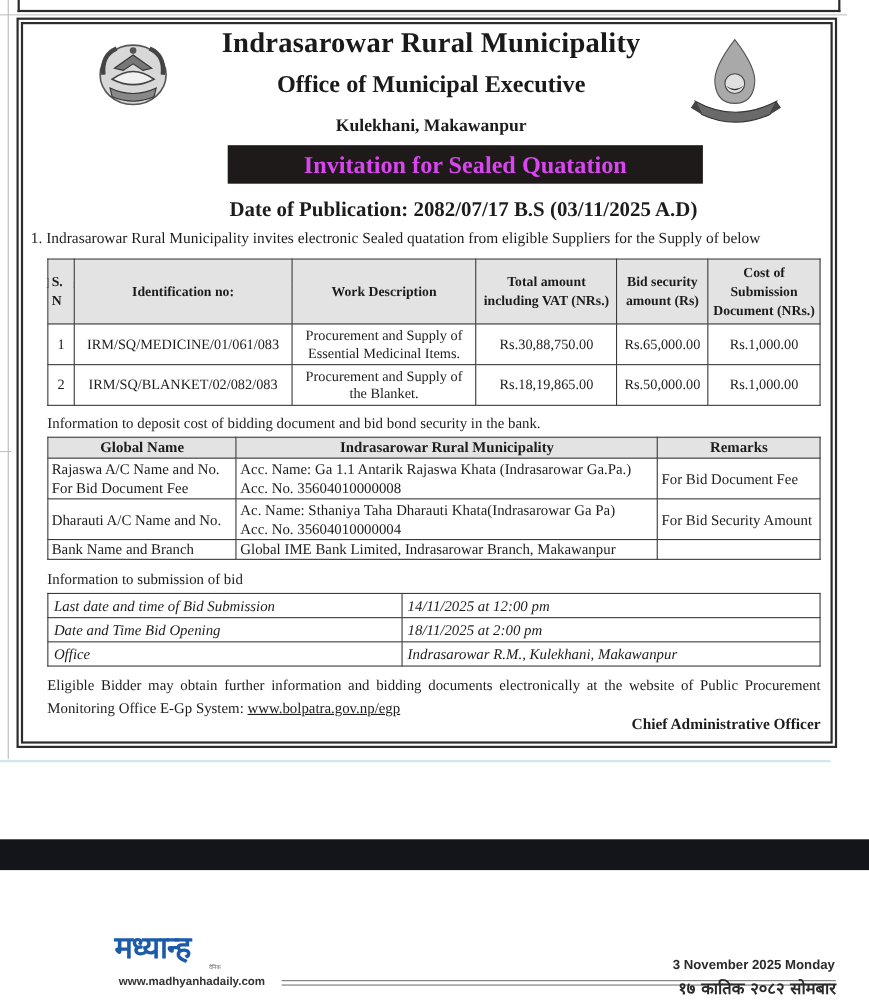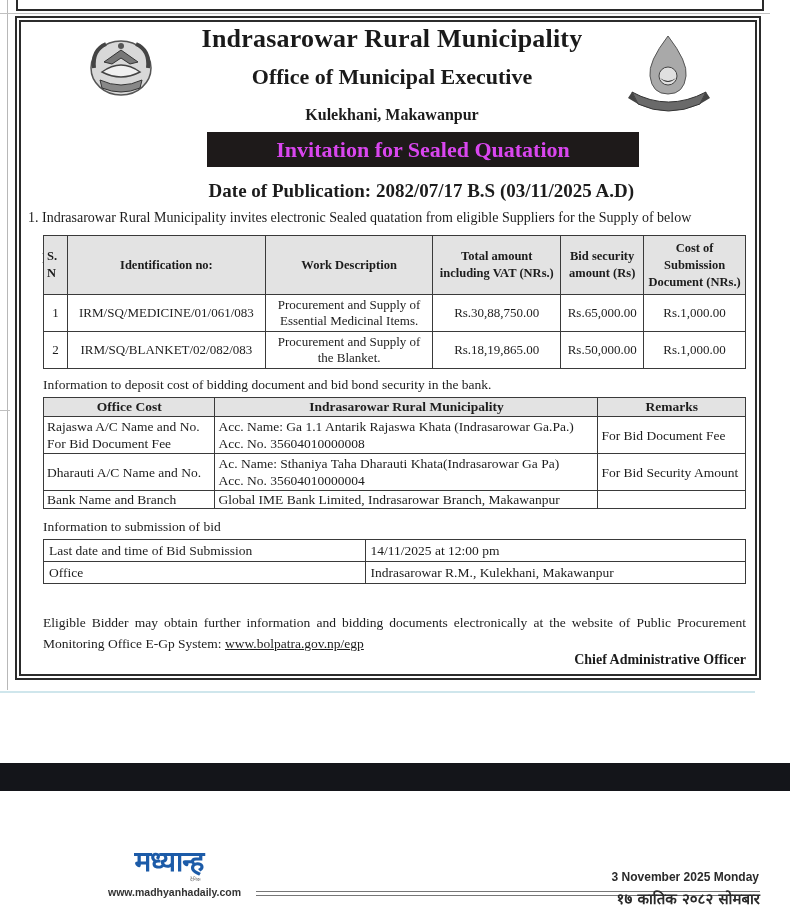--- a/index.html
+++ b/index.html
@@ -52,37 +52,37 @@
   .intro .line2 { padding-left: 14px; display: block; margin-top: 22px; }
   table { border-collapse: collapse; position: absolute; }
   td, th { border: 1px solid #3a3a3a; font-size: 13px; padding: 0 3px; }
   th { background: #e3e3e3; font-weight: bold; }
   .t1 { left: 43px; top: 235px; width: 703px; }
   .t1 th { height: 58px; font-size: 12.5px; line-height: 17px; }
   .t1 td { height: 36px; text-align: center; line-height: 16px; }
   .t2 { left: 43px; top: 397px; width: 703px; }
   .t2 th { height: 18px; font-size: 13.5px; line-height: 16px; }
   .t2 td { font-size: 13.5px; line-height: 17px; text-align: left; }
-  .t3 { left: 43px; top: 539px; width: 703px; }
+  .t3 { left: 43px; top: 539px; width: 703px; font-style: italic; }
   .t3 td { font-size: 13.5px; height: 21px; line-height: 20px; padding-left: 5px; }
   .section-label { position: absolute; left: 43px; font-size: 13.5px; }
   .footer-para {
     position: absolute; left: 43px; top: 612px; width: 703px; font-size: 13.5px; line-height: 21px;
     text-align: justify;
   }
   .footer-para a { color: #1c1c1c; text-decoration: underline; }
   .signature {
     position: absolute; right: 44px; top: 652px; font-size: 14px; font-weight: bold;
   }
   .cyan-rule { position: absolute; left: 0; top: 691px; width: 755px; height: 2px; background: #cfe6ec; }
   .black-band { position: absolute; left: 0; top: 763px; width: 790px; height: 28px; background: #14151a; }
   .mast-logo {
     position: absolute; left: 104px; top: 846px; width: 130px; height: 32px;
     font-family: "DejaVu Sans", sans-serif; font-weight: bold; font-size: 28px; color: #1c5ba8;
-    letter-spacing: -1px; line-height: 32px; text-align: center;
+    letter-spacing: -1px; line-height: 32px;
   }
   .mast-tag { position: absolute; left: 190px; top: 876px; font-size: 5px; color: #666; font-family: "DejaVu Sans", sans-serif; }
   .mast-url {
     position: absolute; left: 108px; top: 886px; font-family: "Liberation Sans", sans-serif;
     font-size: 10.5px; font-weight: bold; color: #333;
   }
   .mast-rule { position: absolute; left: 256px; width: 504px; height: 1px; background: #777; }
   .date-np {
     position: absolute; right: 30px; top: 888px; font-family: "DejaVu Sans", sans-serif;
     font-size: 15px; font-weight: bold; color: #2a2a2a;
@@ -171,21 +171,21 @@
 <div class="section-label" style="top:377px">Information to deposit cost of bidding document and bid bond security in the bank.</div>
 
 <table class="t2">
   <colgroup>
       <col style="width:172px">
       <col style="width:383px">
       <col style="width:148px">
     </colgroup>
   <tbody>
       <tr>
-    <th>Office Cost</th>
+    <th>Global Name</th>
     <th>Indrasarowar Rural Municipality</th>
     <th>Remarks</th>
   </tr>
   <tr>
     <td style="height:36px">Rajaswa A/C Name and No. For Bid Document Fee</td>
     <td>
       <div style="white-space:nowrap">Acc. Name: Ga 1.1 Antarik Rajaswa Khata (Indrasarowar Ga.Pa.)</div>
       <div>Acc. No. 35604010000008</div>
     </td>
     <td>For Bid Document Fee</td>
@@ -212,20 +212,24 @@
   <colgroup>
       <col style="width:322px">
       <col style="width:381px">
     </colgroup>
   <tbody>
       <tr>
     <td>Last date and time of Bid Submission</td>
     <td>14/11/2025 at 12:00 pm</td>
   </tr>
   <tr>
+    <td>Date and Time Bid Opening</td>
+    <td>18/11/2025 at 2:00 pm</td>
+  </tr>
+  <tr>
     <td>Office</td>
     <td>Indrasarowar R.M., Kulekhani, Makawanpur</td>
   </tr>
 </tbody>
   </table>
 
 <div class="footer-para">
   <span>Eligible Bidder may obtain further information and bidding documents electronically at the website of Public Procurement Monitoring Office E-Gp System: </span><a href="#">www.bolpatra.gov.np/egp</a>
 </div>
 <div class="signature">Chief Administrative Officer</div>

